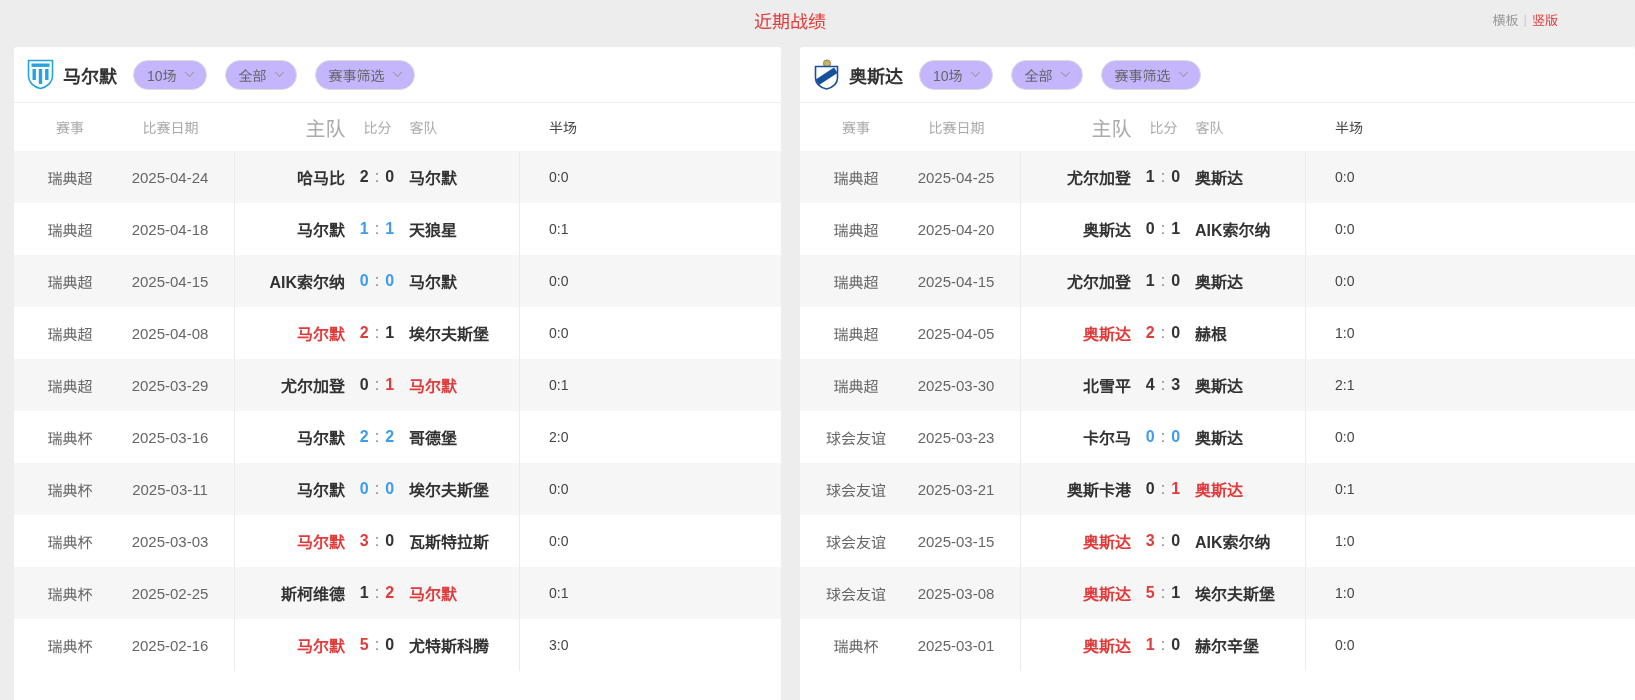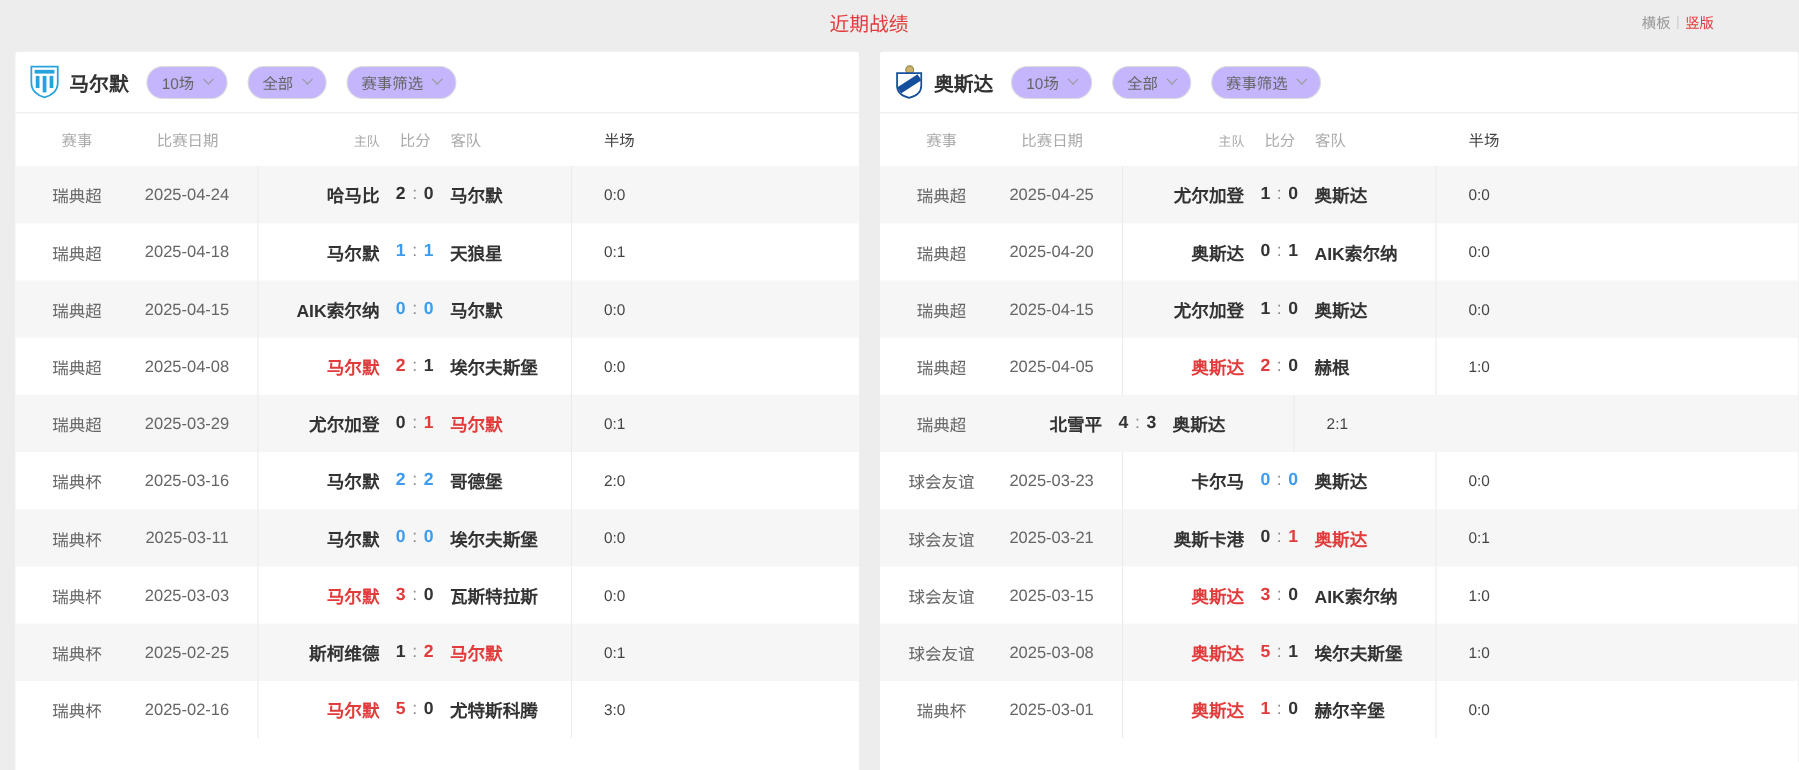--- a/index.html
+++ b/index.html
@@ -56,21 +56,21 @@
   .c-half   { flex: 1; padding-left: 29px; color: #444; font-size: 14px; }
   .trow .c-date, .trow .c-match { border-right: 1px solid #ebebeb; }
   .thead .c-league, .thead .c-date { color: #aaa; font-size: 14px; }
   .tname { font-size: 16px; font-weight: 700; color: #333; white-space: nowrap; overflow: hidden; }
   .tname.home { flex: 1; text-align: right; }
   .tname.away { flex: 1; text-align: left; }
   .score { width: 64px; flex: none; display: flex; justify-content: center; gap: 6px;
            font-size: 16px; font-weight: 700; color: #333; }
   .score i { font-style: normal; font-weight: 400; color: #888; }
   .score b { font-weight: 700; }
-  .h-home { flex: 1; text-align: right; color: #aaa; font-size: 12px; }
+  .h-home { flex: 1; text-align: right; color: #aaa; font-size: 20px; }
   .h-away { flex: 1; text-align: left;  color: #aaa; font-size: 14px; }
   .h-score { width: 64px; flex: none; text-align: center; color: #aaa; font-size: 14px; }
   .red  { color: var(--red)  !important; }
   .blue { color: var(--blue) !important; }
 </style>
 </head>
 <body>
 
 <div class="page-title">近期战绩</div>
 
@@ -352,20 +352,21 @@
               <b class="red">2</b>
               <i>:</i>
               <b>0</b>
             </span>
             <span class="tname away">赫根</span>
           </div>
           <div class="c c-half">1:0</div>
         </div>
         <div class="trow">
           <div class="c c-league">瑞典超</div>
+          <div class="c c-date">2025-03-30</div>
           <div class="c c-match">
             <span class="tname home">北雪平</span>
             <span class="score">
               <b>4</b>
               <i>:</i>
               <b>3</b>
             </span>
             <span class="tname away">奥斯达</span>
           </div>
           <div class="c c-half">2:1</div>

